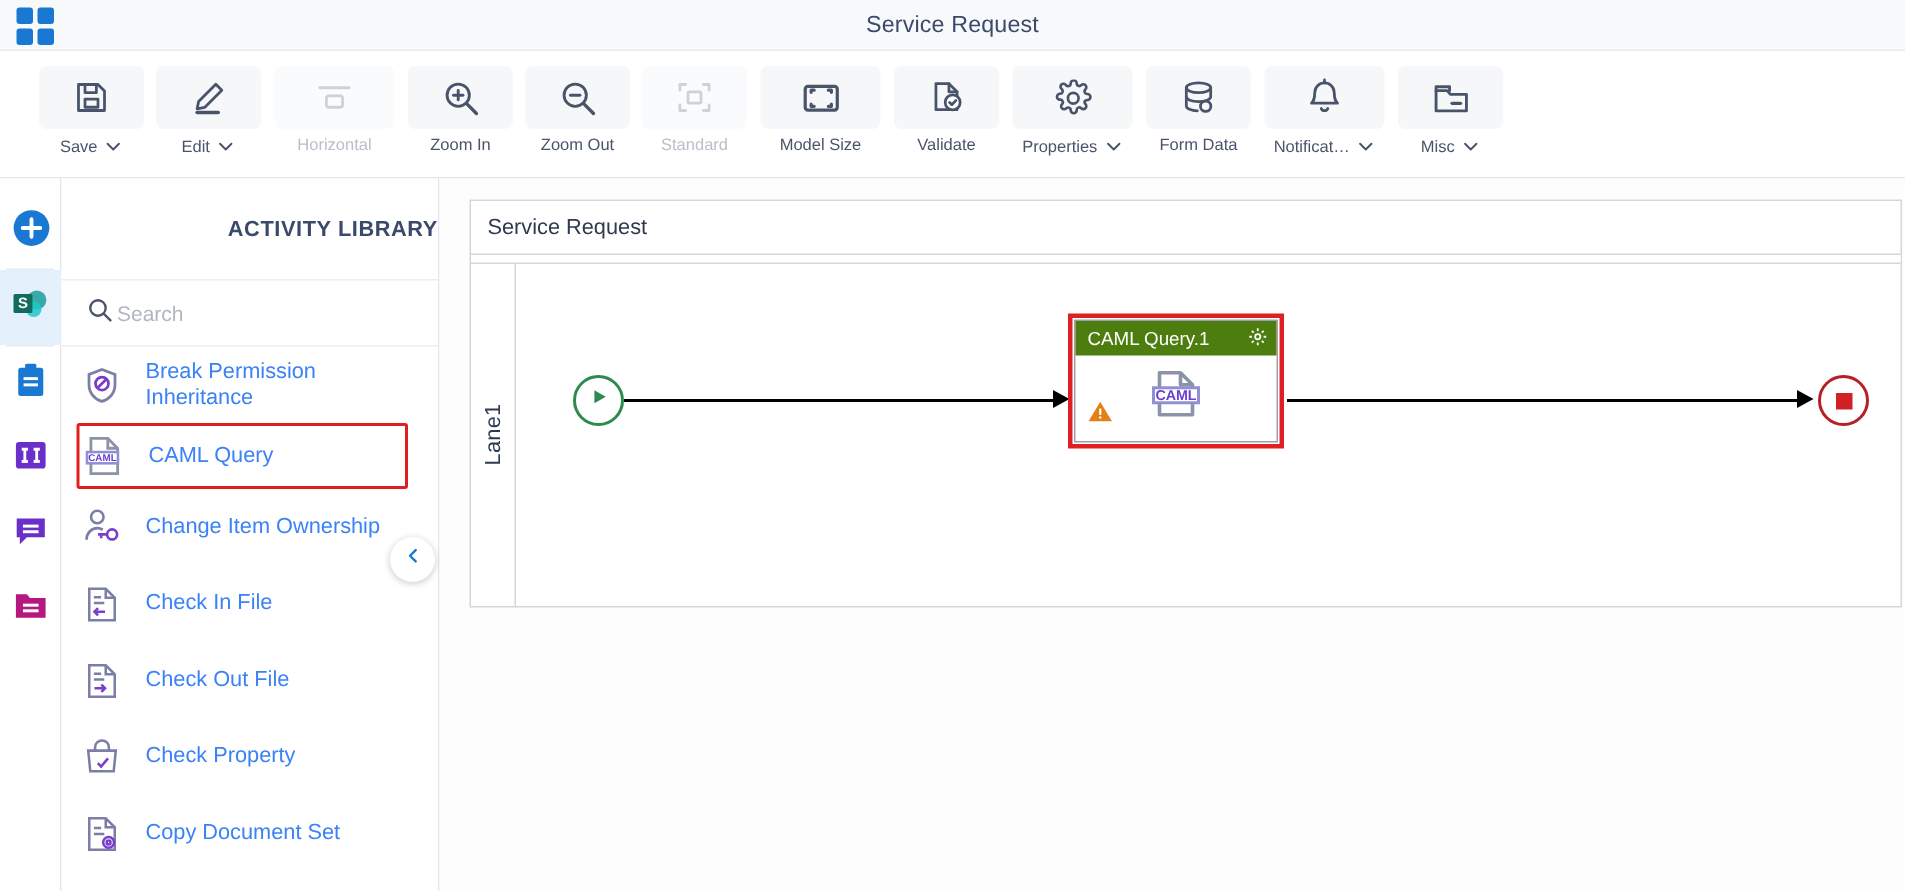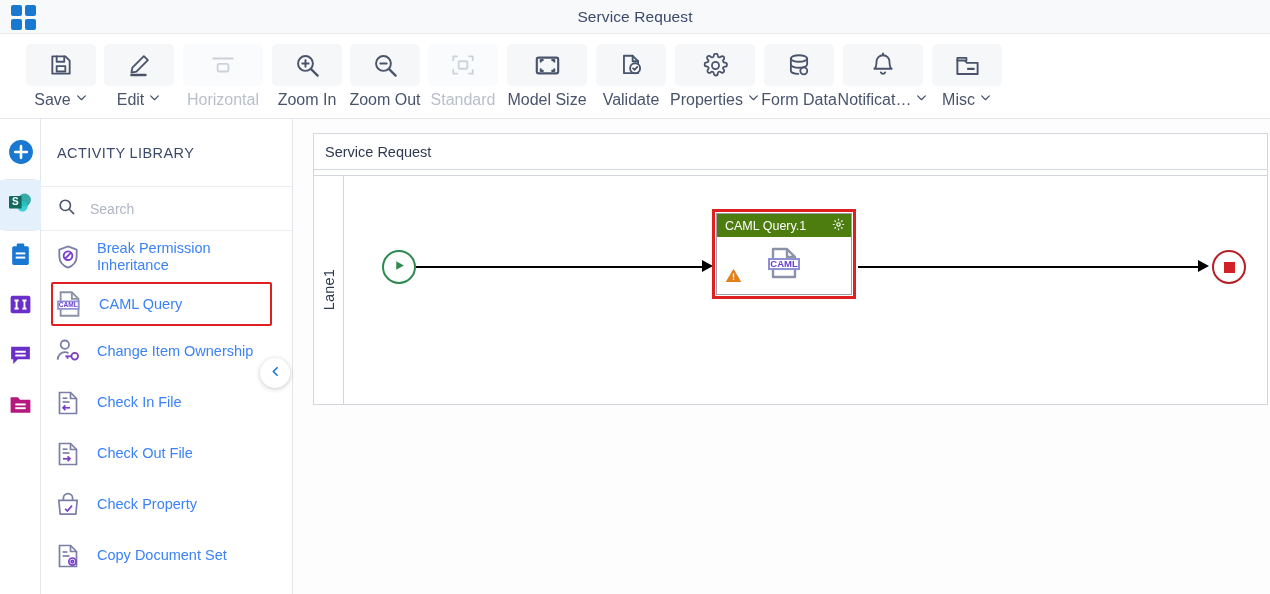--- a/index.html
+++ b/index.html
@@ -42,22 +42,22 @@
     width: 78px; min-width: 78px;
     display: flex; flex-direction: column; align-items: center;
     padding-top: 10px; cursor: pointer; user-select: none;
   }
   .tb-icon-box {
     width: 70px; height: 42px; background: #f6f7f9; border-radius: 5px;
     display: flex; align-items: center; justify-content: center;
   }
   .tb-item.disabled .tb-icon-box { background: #fafbfc; }
   .tb-label {
-    margin-top: 5px; font-size: 16px; color: #49546b;
-    display: flex; align-items: flex-start; gap: 4px; white-space: nowrap;
+    margin-top: 5px; font-size: 11px; color: #49546b;
+    display: flex; align-items: flex-end; gap: 4px; white-space: nowrap;
   }
   .tb-item.disabled .tb-label { color: #b9bec9; }
   .tb-item.disabled svg { stroke: #cdd2da; }
   .tb-item.wide { width: 90px; min-width: 90px; }
   .tb-item.wide .tb-icon-box { width: 80px; }
   .chev { display: inline-block; }
   .chev svg { display: block; }
 
   
   #rail {
@@ -73,25 +73,26 @@
   .rail-sep { height: 1px; background: #e8eaee; margin: 0 4px; }
 
   
   #library {
     position: absolute; left: 41px; top: 119px; width: 252px; height: 475px;
     background: #ffffff; border-right: 1px solid #e3e6eb;
     overflow: hidden;
   }
   #library-header {
     height: 68px; line-height: 68px; padding-left: 16px;
-    font-size: 14.5px; color: #3b4a6b; letter-spacing: .4px; font-weight: 400;
+    font-size: 14.5px; color: #3b4a6b; letter-spacing: .4px; font-weight: 700;
     border-bottom: 1px solid #eceef2;
+    text-align: right;
   }
   #search-row {
-    height: 44px; display: flex; align-items: center; gap: 12px;
+    height: 44px; display: flex; align-items: center; 
     padding-left: 16px; border-bottom: 1px solid #eceef2;
   }
   #search-input {
     border: none; outline: none; font-size: 14px; color: #3b4a6b;
     background: transparent; width: 170px; font-family: "Liberation Sans", sans-serif;
   }
   #search-input::placeholder { color: #b0b6c2; }
   .lib-item {
     display: flex; align-items: center; gap: 14px;
     padding: 0 10px 0 12px; min-height: 51px;

